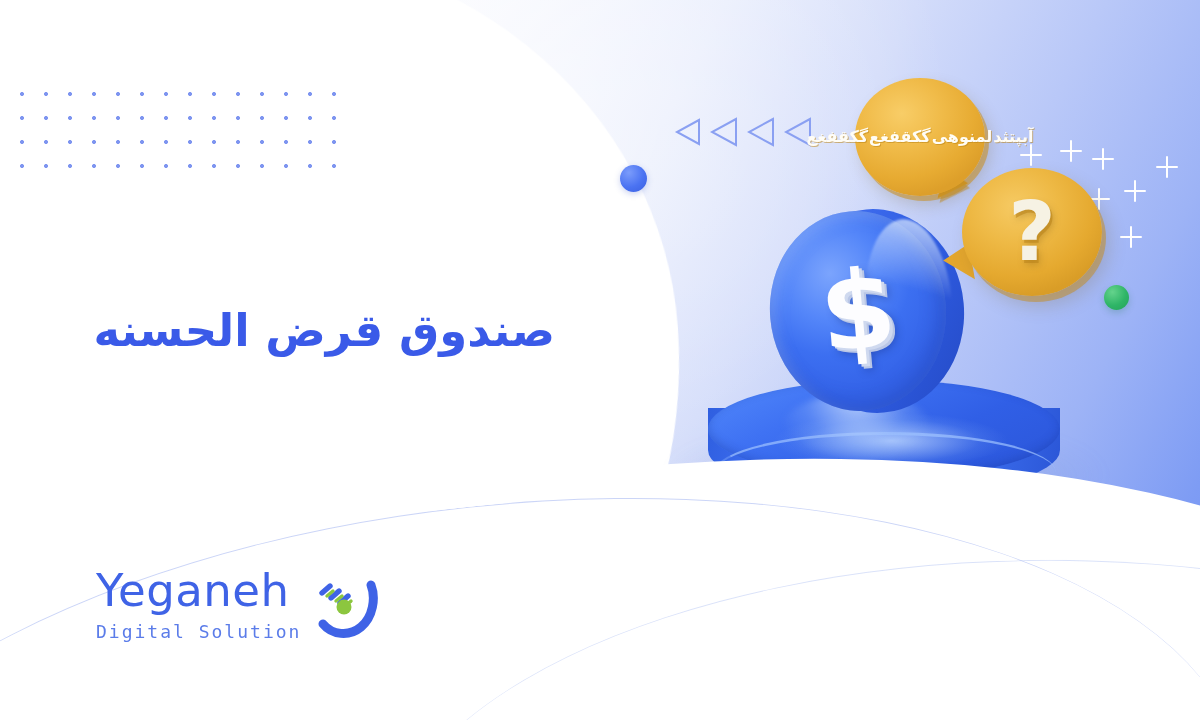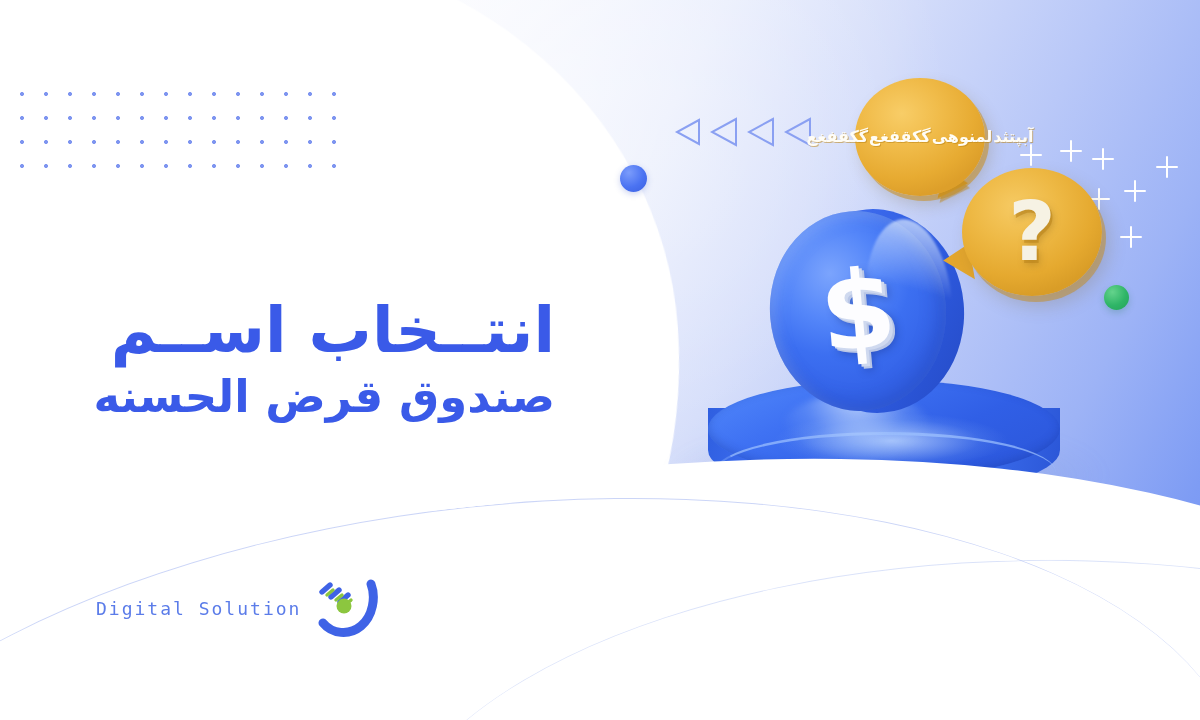--- a/index.html
+++ b/index.html
@@ -308,21 +308,20 @@
     <div class="qmark">
       <span>?</span>
     </div>
   </div>
 
   <div class="bg-bottom-sweep"></div>
   <div class="swoosh-line"></div>
   <div class="swoosh-line2"></div>
 
   <div class="headline">
-    <div class="hl-1">انتــخاب اســم</div>
     <div class="hl-2">صندوق قرض الحسنه</div>
   </div>
 
   <div class="logo">
     <div class="logo-mark">
       <svg width="66" height="72" viewBox="0 0 66 72">
         <path d="M58 16 C63 29 60 48 48 58 C36 68 19 66 10 55" fill="none" stroke="#3f63e6" stroke-width="9" stroke-linecap="round"></path>
         <g stroke="#3f63e6" stroke-width="5.4" stroke-linecap="round">
           <line x1="9" y1="24" x2="17" y2="17"></line>
           <line x1="18" y1="29" x2="26" y2="22"></line>
@@ -330,19 +329,20 @@
         </g>
         <g stroke="#8cc63f" stroke-width="3.4" stroke-linecap="round">
           <line x1="14" y1="27" x2="20" y2="22"></line>
           <line x1="23" y1="32" x2="29" y2="27"></line>
           <line x1="32" y1="37" x2="38" y2="32"></line>
         </g>
         <circle cx="31" cy="38" r="7.5" fill="#8cc63f"></circle>
       </svg>
     </div>
     <div class="logo-text">
+      <div class="logo-name">Yeganeh</div>
       <div class="logo-tag">Digital Solution</div>
     </div>
   </div>
 
   <div class="bg-bottom-sweep2" style="z-index:-1"></div>
 
 </div>
 
 </body></html>

